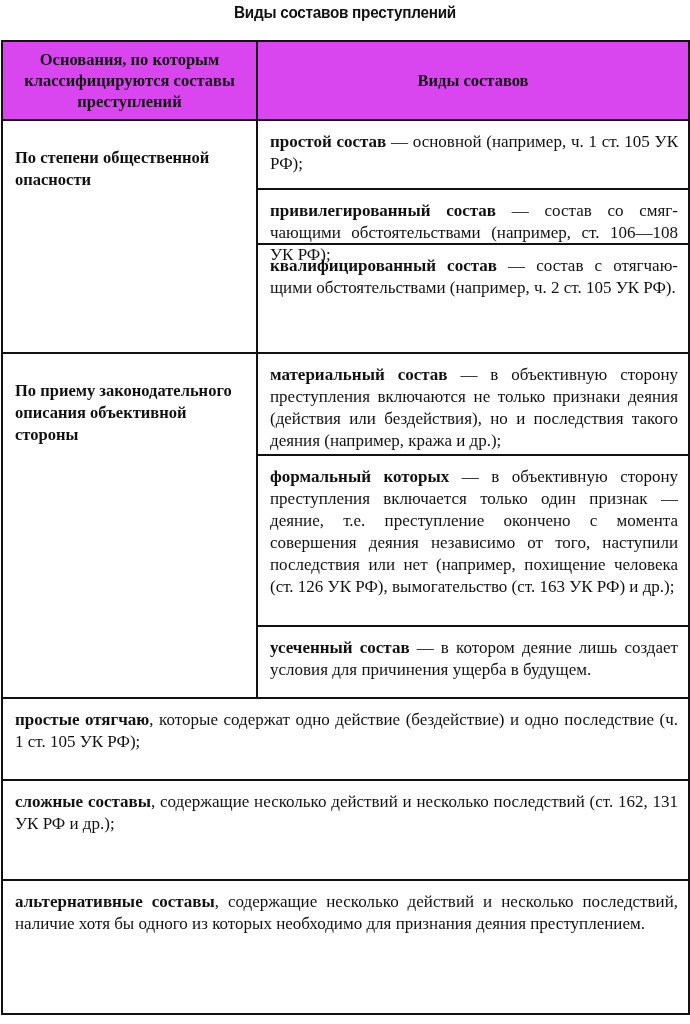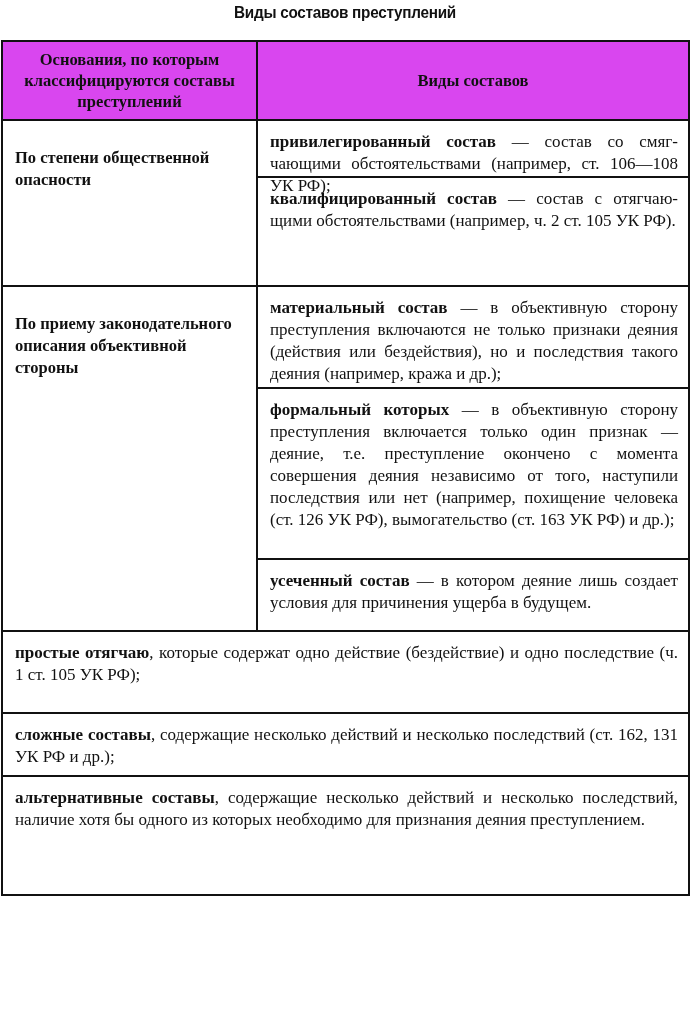--- a/index.html
+++ b/index.html
@@ -95,22 +95,22 @@
       font-weight: bold;
     }
     
     .g1 .c1 { height: 67px; }
     .g1 .c2 { height: 55px; }
     .g1 .c3 { height: 109px; }
     .g2 .c1 { height: 100px; }
     .g2 .c2 { height: 171px; }
     .g2 .c3 { height: 72px; }
     .g3 .c1 { height: 80px; }
-    .g3 .c2 { height: 63px; }
-    .g3 .c3 { height: 119px; }
+    .g3 .c2 { height: 100px; }
+    .g3 .c3 { height: 134px; }
   </style>
 </head>
 <body>
 
 <div class="page-title">Виды составов преступлений</div>
 
 <div class="table">
 
   <div class="row header-row">
     <div class="col-left">
@@ -119,20 +119,21 @@
     <div class="col-right">
       <span>Виды составов</span>
     </div>
   </div>
 
   <div class="row g1">
     <div class="col-left">
       <div class="group-label">По степени общественной опасности</div>
     </div>
     <div class="col-right">
+      <div class="cell c1"><b>простой состав</b><span> — основной (например, ч. 1 ст. 105 УК РФ);</span></div>
       <div class="cell c2"><b>привилегированный состав</b><span> — состав со смяг­чающими обстоятельствами (например, ст. 106—108 УК РФ);</span></div>
       <div class="cell c3"><b>квалифицированный состав</b><span> — состав с отягчаю­щими обстоятельствами (например, ч. 2 ст. 105 УК РФ).</span></div>
     </div>
   </div>
 
   <div class="row g2">
     <div class="col-left">
       <div class="group-label">По приему законодательно­го описания объективной стороны</div>
     </div>
     <div class="col-right">

